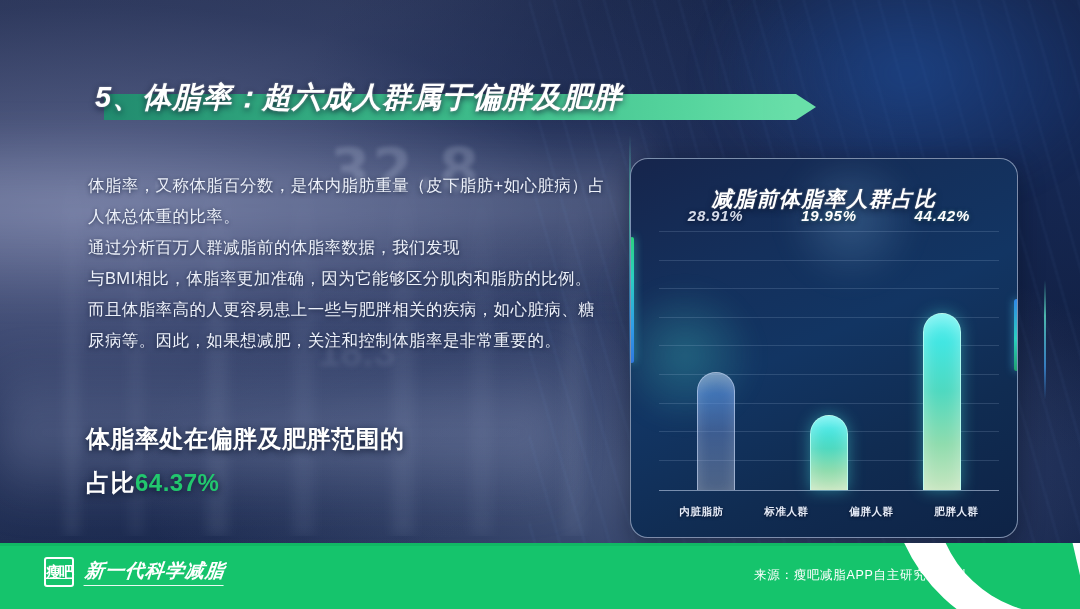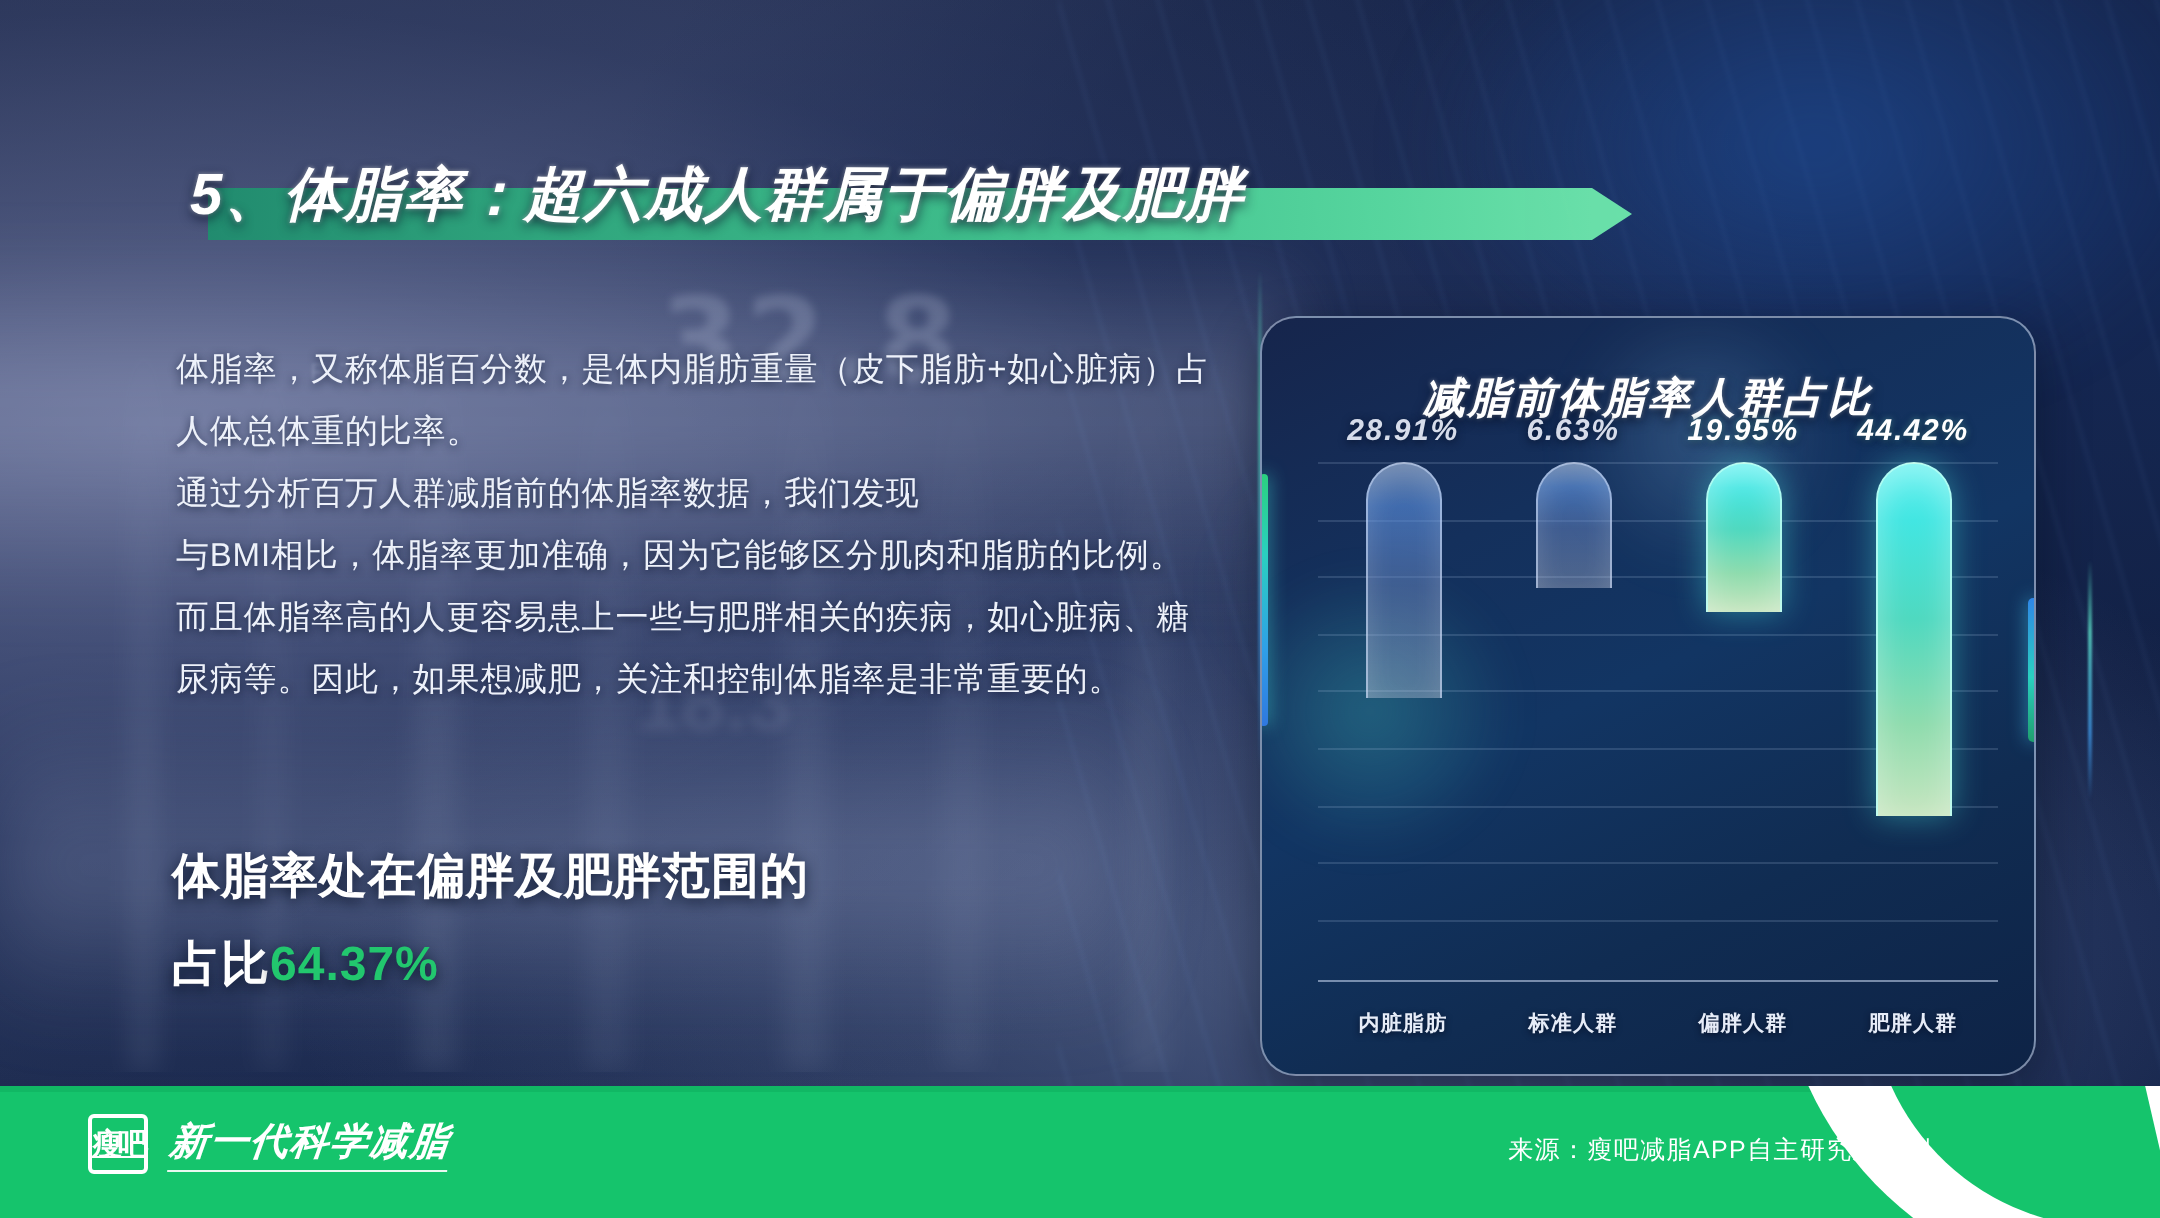--- a/index.html
+++ b/index.html
@@ -152,21 +152,21 @@
   .grid{position:absolute;inset:0;}
   .grid i{
     position:absolute;left:0;right:0;height:1px;
     background:rgba(186,205,235,.17);
   }
   .axis{
     position:absolute;left:0;right:0;bottom:0;height:1px;
     background:rgba(205,220,245,.55);
   }
   .bars{position:absolute;left:0;right:0;bottom:1px;top:0;display:flex;align-items:flex-end;}
-  .col{flex:1;position:relative;height:100%;display:flex;flex-direction:column;justify-content:flex-start;align-items:center;}
+  .col{flex:1;position:relative;height:100%;display:flex;flex-direction:column;justify-content:flex-end;align-items:center;}
   .bar{
     width:38px;border-radius:19px 19px 0 0;position:relative;
   }
   .bar.dim{
     background:linear-gradient(180deg,rgba(168,200,245,.50) 0%,rgba(92,146,226,.62) 18%,rgba(110,140,200,.48) 52%,rgba(198,204,228,.34) 100%);
     border:1px solid rgba(210,225,250,.62);border-bottom:none;
     box-shadow:inset 0 6px 14px rgba(255,255,255,.18);
   }
   .bar.hot{
     background:linear-gradient(180deg,#5ef0ef 0%,#42e6e2 16%,#4fd9c0 44%,#8fdcae 74%,#c7e6c0 100%);
@@ -277,24 +277,20 @@
         <i style="top:88%"></i>
       </div>
       <div class="axis"></div>
 
       <div class="bars">
         <div class="col">
           <div class="val dim">28.91%</div>
           <div class="bar dim" style="height:118px"></div>
         </div>
         <div class="col">
-          <div class="val dim">6.63%</div>
-          <div class="bar dim" style="height:63px"></div>
-        </div>
-        <div class="col">
           <div class="val hot">19.95%</div>
           <div class="bar hot" style="height:75px"></div>
         </div>
         <div class="col">
           <div class="val hot">44.42%</div>
           <div class="bar hot" style="height:177px"></div>
         </div>
       </div>
     </div>
 

